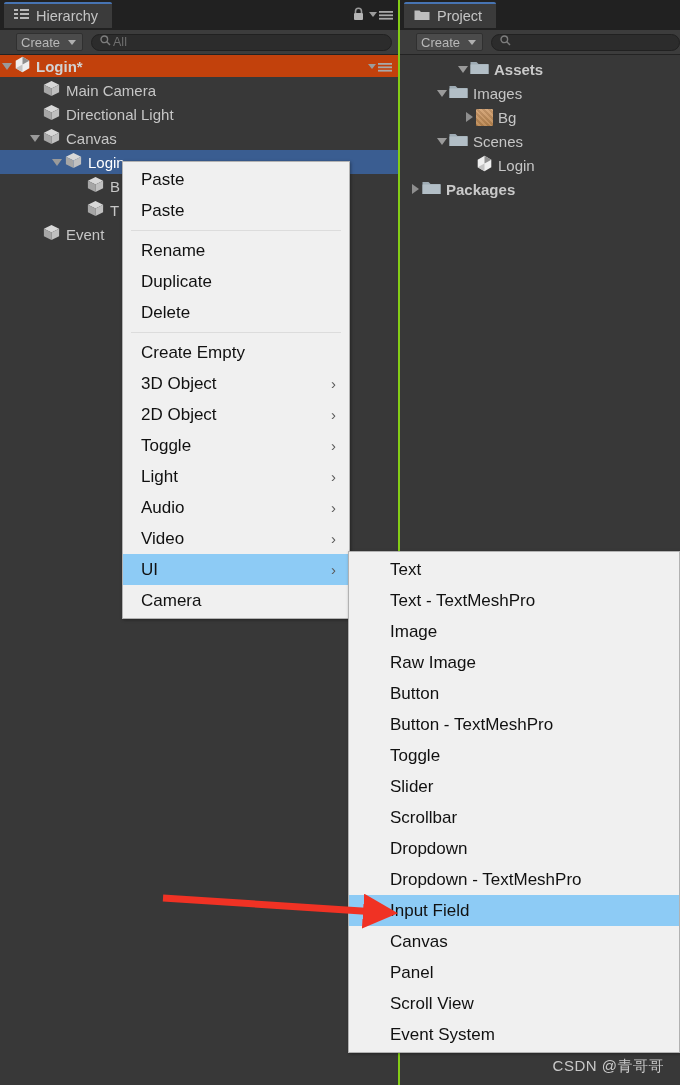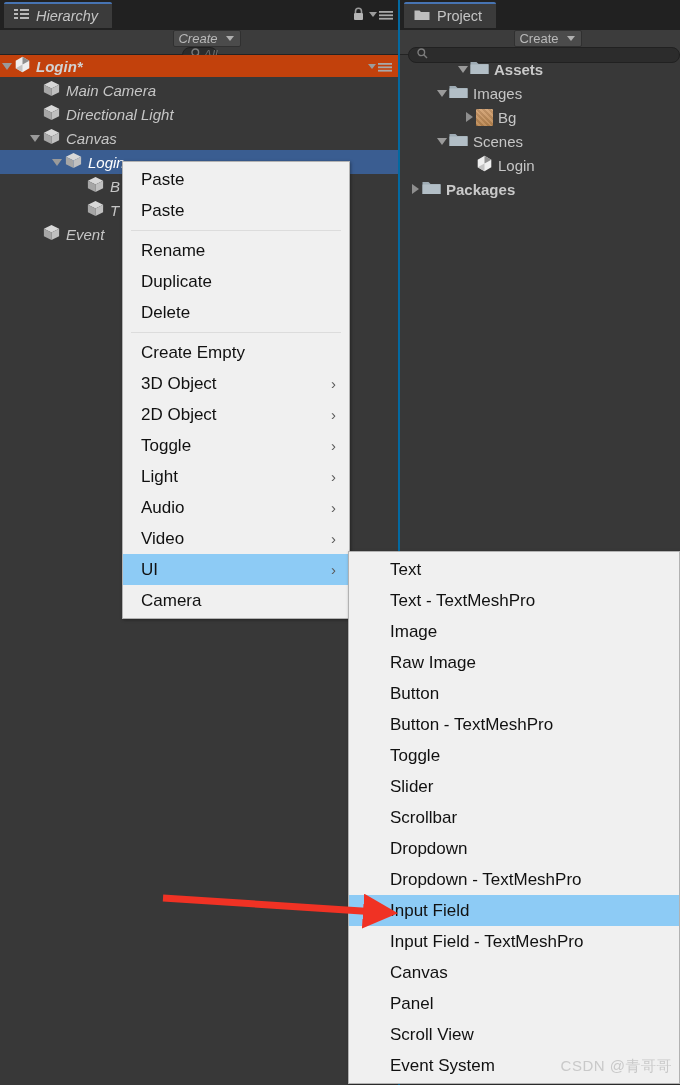--- a/index.html
+++ b/index.html
@@ -24,22 +24,21 @@
   }
 
   
   .panel {
     position: absolute;
     background: #383838;
   }
   #hierarchy-panel {
     left: 0; top: 0;
     width: 398px; height: 1085px;
-    border-right: 2px solid #0369a1;
-    font-style: italic;
+    border-right: 2px solid #84cc16;
   }
   #project-panel {
     left: 400px; top: 0;
     width: 280px; height: 553px;
   }
 
   
   .tabbar {
     position: absolute;
     left: 0; top: 0;
@@ -77,21 +76,20 @@
   .toolbar {
     position: absolute;
     left: 0; top: 30px;
     height: 25px;
     width: 100%;
     background: #3c3c3c;
     border-bottom: 1px solid #232323;
     display: flex;
     align-items: center;
     box-sizing: border-box;
-    flex-direction: column;
   }
   .create-btn {
     height: 18px;
     margin-left: 16px;
     padding: 0 6px 0 4px;
     background: #4b4b4b;
     border: 1px solid #303030;
     border-radius: 2px;
     color: #b8b8b8;
     font-size: 13px;
@@ -238,21 +236,21 @@
     position: absolute;
     left: 0; top: 0;
     width: 680px; height: 1085px;
     pointer-events: none;
     z-index: 60;
   }
 
   
   #watermark {
     position: absolute;
-    right: 8px;
+    right: 16px;
     bottom: 9px;
     color: #c9c9c9;
     font-size: 15px;
     z-index: 70;
     letter-spacing: .5px;
   }
 </style>
 </head>
 <body>
 
@@ -587,23 +585,20 @@
       <div class="menu-item">
         <span>Dropdown</span>
       </div>
       <div class="menu-item">
         <span>Dropdown - TextMeshPro</span>
       </div>
       <div class="menu-item highlight">
         <span>Input Field</span>
       </div>
       <div class="menu-item">
-        <span>Input Field - TextMeshPro</span>
-      </div>
-      <div class="menu-item">
         <span>Canvas</span>
       </div>
       <div class="menu-item">
         <span>Panel</span>
       </div>
       <div class="menu-item">
         <span>Scroll View</span>
       </div>
       <div class="menu-item">
         <span>Event System</span>

